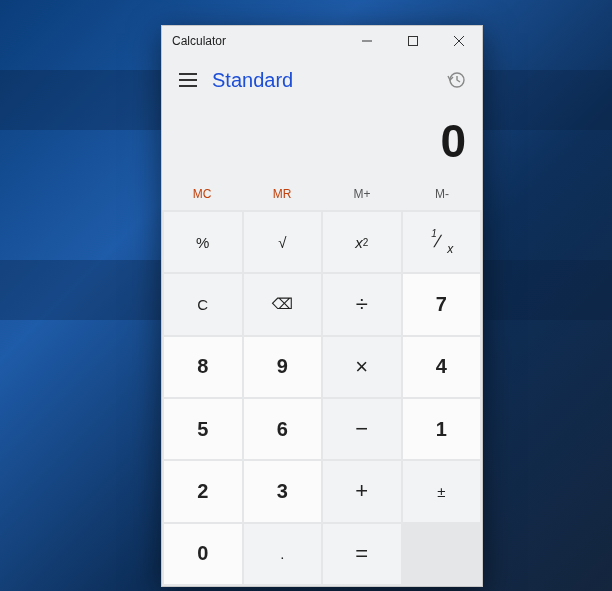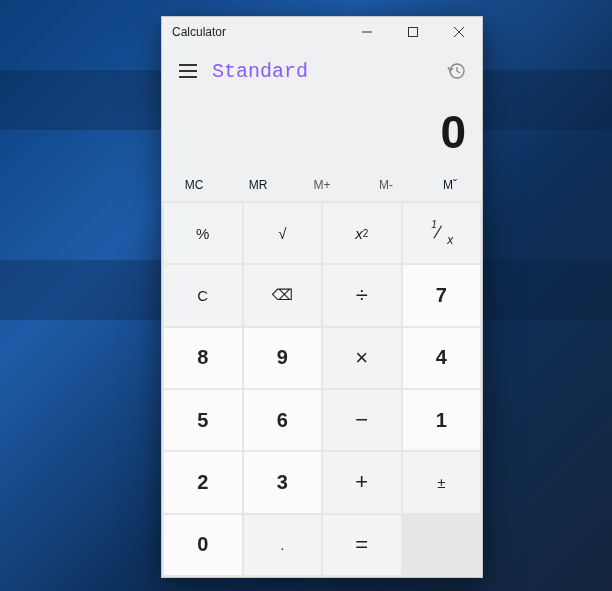--- a/index.html
+++ b/index.html
@@ -6,21 +6,21 @@
   body {
     width: 612px; height: 591px;
     background: linear-gradient(135deg, #0a3d7a 0%, #1e5ba8 30%, #0d2f5a 60%, #14253d 100%);
     font-family: "Segoe UI", Tahoma, sans-serif;
     position: relative;
     overflow: hidden;
   }
   .bg-stripe { position:absolute; left:0; right:0; height:60px; background:rgba(10,30,60,0.3); }
   .calc-window {
     position: absolute;
-    left: 161px; top: 16px;
+    left: 161px; top: 25px;
     width: 322px; height: 562px;
     background: #eef0f2;
     box-shadow: 0 8px 30px rgba(0,0,0,0.5);
     display: flex; flex-direction: column;
     border: 1px solid #c8c8c8;
   }
   .titlebar {
     height: 30px;
     display: flex; align-items: center;
     font-size: 12px;
@@ -36,24 +36,23 @@
     height: 48px;
     display:flex; align-items:center;
     padding: 0 6px;
   }
   .hamburger {
     width:40px; height:40px;
     display:flex; align-items:center; justify-content:center;
     color:#333;
   }
   .mode-title {
-    font-size: 20px; font-weight: 400; color:#8b5cf6;
+    font-size: 20px; font-weight: 400; color:#1d4ed8;
     padding-left: 4px;
     flex:1;
-    font-family:Liberation Mono, monospace;
   }
   .history-btn {
     width:40px; height:40px;
     display:flex; align-items:center; justify-content:center;
     color:#777;
   }
   .display {
     height: 74px;
     display:flex; align-items:center; justify-content:flex-end;
     padding: 0 16px;
@@ -62,21 +61,21 @@
   }
   .memory-row {
     height: 32px;
     display:flex;
   }
   .memory-row .mbtn {
     flex:1;
     display:flex; align-items:center; justify-content:center;
     font-size:12px; color:#555;
   }
-  .memory-row .mbtn.disabled { color:#0f172a; }
+  .memory-row .mbtn.disabled { color:#c2410c; }
   .keypad {
     flex:1;
     display:grid;
     grid-template-columns: repeat(4, 1fr);
     grid-template-rows: repeat(6, 1fr);
     gap: 2px;
     padding: 2px;
     background:#e4e6e8;
   }
   .kbtn {
@@ -141,21 +140,20 @@
     </div>
   </div>
 
   <div class="display">0</div>
 
   <div class="memory-row">
     <div class="mbtn disabled">MC</div>
     <div class="mbtn disabled">MR</div>
     <div class="mbtn">M+</div>
     <div class="mbtn">M-</div>
-    <div class="mbtn disabled">Mˇ</div>
   </div>
 
   <div class="keypad">
     <div class="kbtn func">%</div>
     <div class="kbtn func">√</div>
     <div class="kbtn func">
       <span style="font-style:italic">x</span>
         <span class="sup">2</span>
     </div>
     <div class="kbtn func">

